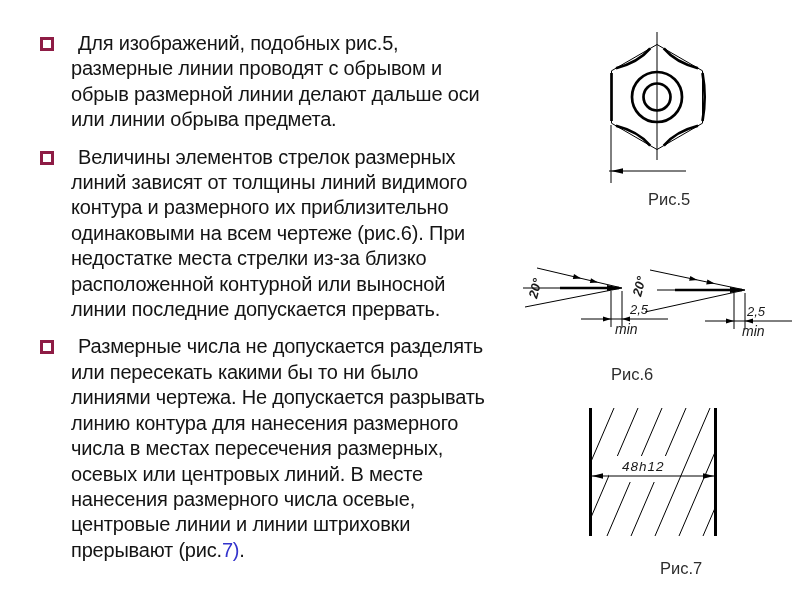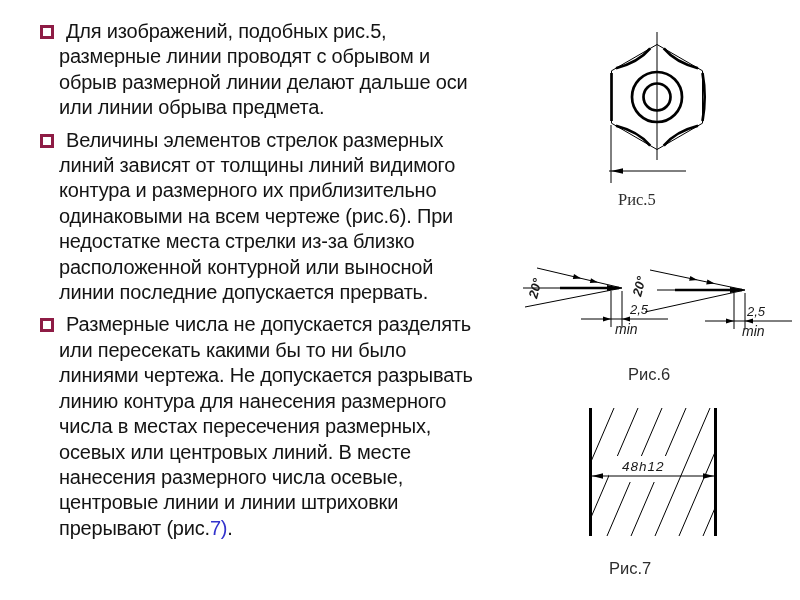--- a/index.html
+++ b/index.html
@@ -11,21 +11,21 @@
   .bullets{
     position:absolute;left:40px;top:19px;width:486px;
     list-style:none;margin:0;padding:0;
   }
   .bullets li{position:relative;padding-left:19px;margin:0 0 7px 0;}
   .bullet-marker{
     position:absolute;left:0;top:6px;width:8px;height:8px;
     border:3px solid #8e1c45;background:#fff;display:block;
   }
   .bullet-text{
-    margin:0;white-space:pre-line;text-indent:7px;
+    margin:12px;white-space:pre-line;text-indent:7px;
     font-size:20px;line-height:25.4px;color:#141414;
     letter-spacing:-0.2px;
   }
   .fig-link{color:#3333cc;text-decoration:none;cursor:pointer;}
   
   .fig{position:absolute;}
   .fig-label{
     position:absolute;font-size:16.5px;color:#2d2d2d;
     font-family:"Liberation Sans",sans-serif;white-space:nowrap;
   }
@@ -80,21 +80,21 @@
     <path class="thick" d="M21 100.8 Q43.3 106.5 55.2 120.6"></path>
     <path class="thick" d="M103 100.8 Q80.7 106.5 68.8 120.6"></path>
     <line class="thick" x1="16.5" y1="48" x2="16.5" y2="96"></line>
     <path class="thick" d="M107.5 48 Q111.8 72 107.5 96"></path>
     <circle class="thick" cx="62" cy="72" r="25" stroke-width="2.4"></circle>
     <circle class="thick" cx="62" cy="72" r="13.5" stroke-width="2.4"></circle>
     <line class="thin" x1="16" y1="100" x2="16" y2="158"></line>
     <line class="thin" x1="14" y1="146" x2="91" y2="146"></line>
     <polygon class="solid" points="16,146 28,143.2 28,148.8"></polygon>
   </svg>
-  <div class="fig-label" style="left:618px;top:190px;font-family:Liberation Serif, serif;">Рис.5</div>
+  <div class="fig-label" style="left:648px;top:190px;">Рис.5</div>
 
   <svg class="fig" style="left:515px;top:235px;" width="285" height="110" viewBox="0 0 285 110">
 
     <g>
       <line class="thin" x1="8" y1="53" x2="45" y2="53"></line>
       <line class="thick" x1="45" y1="53" x2="104" y2="53"></line>
       <polygon class="solid" points="107,53 92,50 92,56"></polygon>
       <line class="thin" x1="22" y1="33" x2="107" y2="53"></line>
       <line class="thin" x1="10" y1="72" x2="107" y2="53"></line>
       <polygon class="solid" points="66.2,43.4 57.8,44.0 59.0,39.1"></polygon>
@@ -120,21 +120,21 @@
       <line class="thin" x1="219" y1="58" x2="219" y2="94"></line>
       <line class="thin" x1="230" y1="58" x2="230" y2="94"></line>
       <line class="thin" x1="190" y1="86" x2="277" y2="86"></line>
       <polygon class="solid" points="219,86 211,83.6 211,88.4"></polygon>
       <polygon class="solid" points="230,86 238,83.6 238,88.4"></polygon>
       <text class="dtext" x="232" y="81" font-size="13">2,5</text>
       <text class="dtext" x="227" y="101" font-size="14">min</text>
       <text class="dtext" x="126" y="62" font-size="13" font-weight="bold" transform="rotate(-75 126 62)">20°</text>
     </g>
   </svg>
-  <div class="fig-label" style="left:628px;top:365px;">Рис.6</div>
+  <div class="fig-label" style="left:611px;top:365px;">Рис.6</div>
 
   <svg class="fig" style="left:575px;top:402px;" width="155" height="140" viewBox="0 0 155 140">
     <defs>
       <clipPath id="hatchClip">
           <rect x="15.5" y="6" width="125" height="128"></rect>
         </clipPath>
     </defs>
     <g clip-path="url(#hatchClip)">
       <line class="thin" x1="-40" y1="134" x2="15" y2="6"></line>
       <line class="thin" x1="-16" y1="134" x2="39" y2="6"></line>
@@ -146,15 +146,15 @@
       <line class="thin" x1="128" y1="134" x2="183" y2="6"></line>
     </g>
     <rect x="34" y="54" width="64" height="26" fill="#ffffff"></rect>
     <line x1="15.5" y1="6" x2="15.5" y2="134" stroke="#000" stroke-width="3"></line>
     <line x1="140.5" y1="6" x2="140.5" y2="134" stroke="#000" stroke-width="3"></line>
     <line class="thin" x1="17" y1="74" x2="139" y2="74"></line>
     <polygon class="solid" points="17,74 28,71.3 28,76.7"></polygon>
     <polygon class="solid" points="139,74 128,71.3 128,76.7"></polygon>
     <text class="dtext" x="47" y="69" font-size="13.5" letter-spacing="1">48h12</text>
   </svg>
-  <div class="fig-label" style="left:609px;top:559px;">Рис.7</div>
+  <div class="fig-label" style="left:660px;top:559px;">Рис.7</div>
 
 </div>
 
 </body></html>

